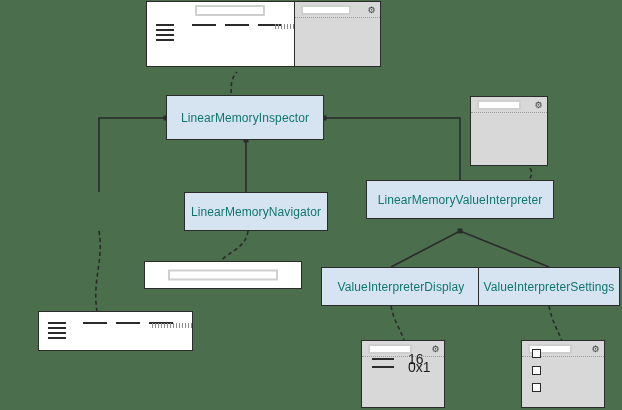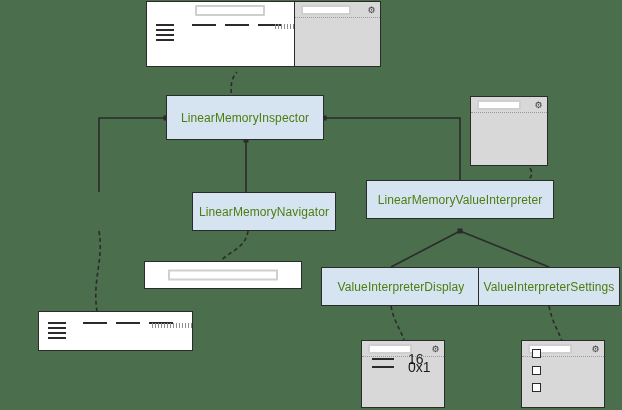--- a/index.html
+++ b/index.html
@@ -23,21 +23,21 @@
     pointer-events: none;
   }
   .node {
     position: absolute;
     box-sizing: border-box;
     background: #d6e4f2;
     border: 1px solid #2b2b2b;
     display: flex;
     align-items: center;
     justify-content: center;
-    color: #4d7c0f;
+    color: #0f766e;
     font-size: 12px;
     letter-spacing: 0.1px;
     white-space: nowrap;
     z-index: 3;
   }
   
   .shot {
     position: absolute;
     box-sizing: border-box;
     border: 1px solid #2b2b2b;
@@ -176,21 +176,21 @@
     <path d="M248,231 C246,248 228,252 221,261" fill="none" stroke="#2b2b2b" stroke-width="1.6" stroke-dasharray="4 3"></path>
     <path d="M391,306 C394,322 400,328 404,340" fill="none" stroke="#2b2b2b" stroke-width="1.6" stroke-dasharray="4 3"></path>
     <path d="M549,306 C552,322 558,330 562,341" fill="none" stroke="#2b2b2b" stroke-width="1.6" stroke-dasharray="4 3"></path>
   </svg>
 
   <div class="node" style="left:166px; top:95px; width:158px; height:45px;">
     <span>LinearMemoryInspector</span>
   </div>
 
 
-  <div class="node" style="left:192px; top:192px; width:144px; height:39px;">
+  <div class="node" style="left:184px; top:192px; width:144px; height:39px;">
     <span>LinearMemoryNavigator</span>
   </div>
 
   <div class="node" style="left:366px; top:180px; width:188px; height:39px;">
     <span>LinearMemoryValueInterpreter</span>
   </div>
 
   <div class="node" style="left:321px; top:267px; width:160px; height:39px;">
     <span>ValueInterpreterDisplay</span>
   </div>

